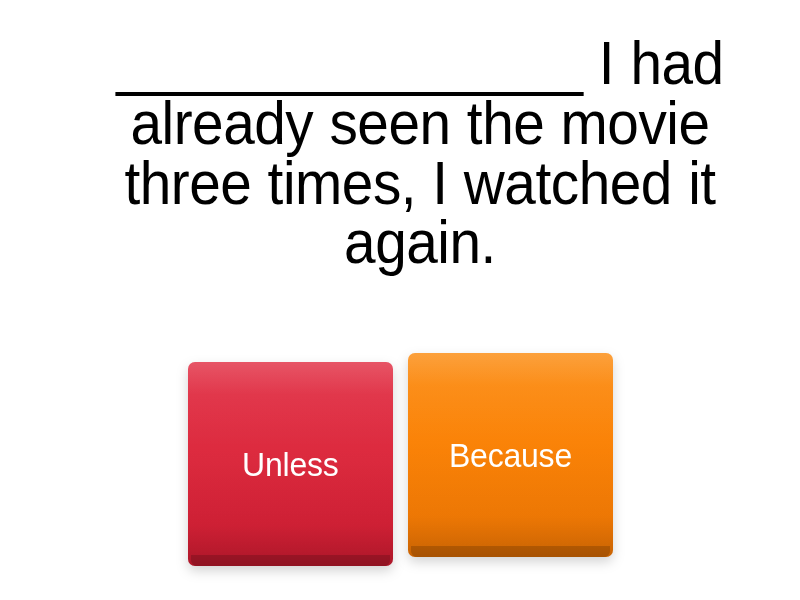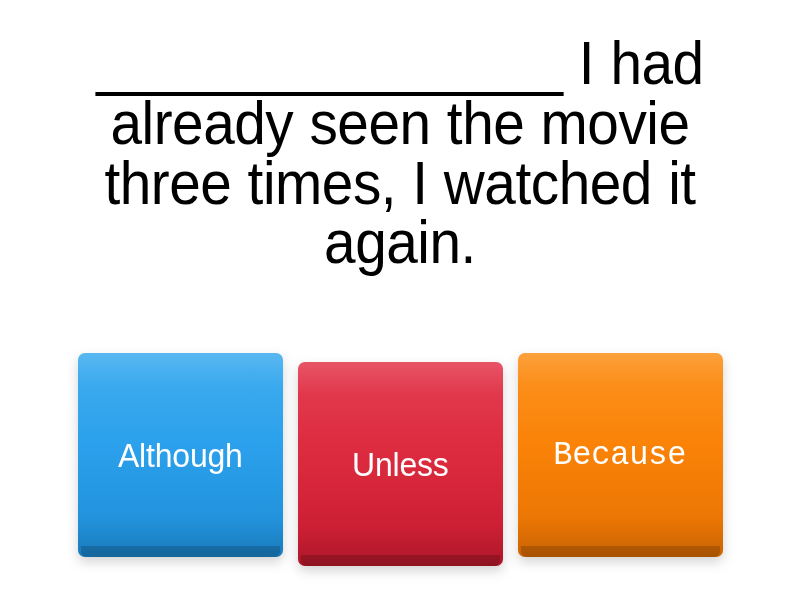--- a/index.html
+++ b/index.html
@@ -12,21 +12,21 @@
     background: #ffffff;
     font-family: "Liberation Sans", "DejaVu Sans", sans-serif;
     overflow: hidden;
   }
   .quiz-stage {
     position: relative;
     width: 800px;
     height: 600px;
     display: flex;
     flex-direction: column;
-    align-items: center;
+    align-items: flex-end;
     background: #ffffff;
   }
 
   
   .question-area {
     width: 760px;
     margin-top: 34px;
     display: flex;
     justify-content: center;
   }
@@ -94,21 +94,20 @@
   }
   .tile-blue {
     background: linear-gradient(to bottom, #36a9ee 0%, #2ba0ec 48%, #1f93e0 100%);
   }
   .tile-red {
     background: linear-gradient(to bottom, #e23247 0%, #dc2a3e 48%, #cf1b31 100%);
     margin-top: 9px;
   }
   .tile-orange {
     background: linear-gradient(to bottom, #fc8d14 0%, #fa8207 48%, #f17703 100%);
-    font-family: Liberation Mono, monospace;
   }
   .answer-label {
     position: relative;
     z-index: 2;
     color: #ffffff;
     font-size: 34px;
     line-height: 1;
     font-weight: 400;
     letter-spacing: -0.2px;
     transform: scaleX(0.94);
@@ -121,23 +120,20 @@
 <body>
 
 <div class="quiz-stage">
 
   <div class="question-area">
     <div class="question-text">_______________ I had already seen the movie three times, I watched it again.</div>
   </div>
 
   <div class="answers-row">
 
-    <div class="answer-tile tile-blue">
-      <span class="answer-label">Although</span>
-    </div>
 
     <div class="answer-tile tile-red">
       <span class="answer-label">Unless</span>
     </div>
 
     <div class="answer-tile tile-orange">
       <span class="answer-label">Because</span>
     </div>
 
   </div>

